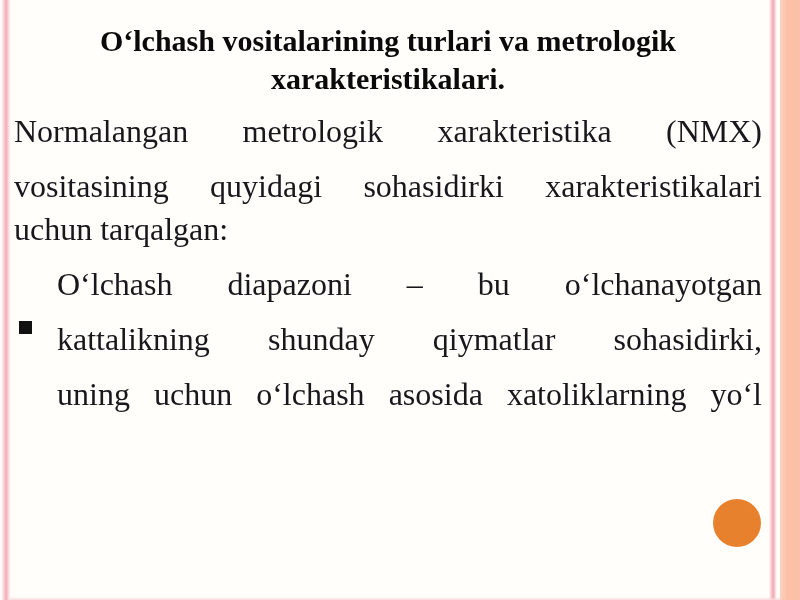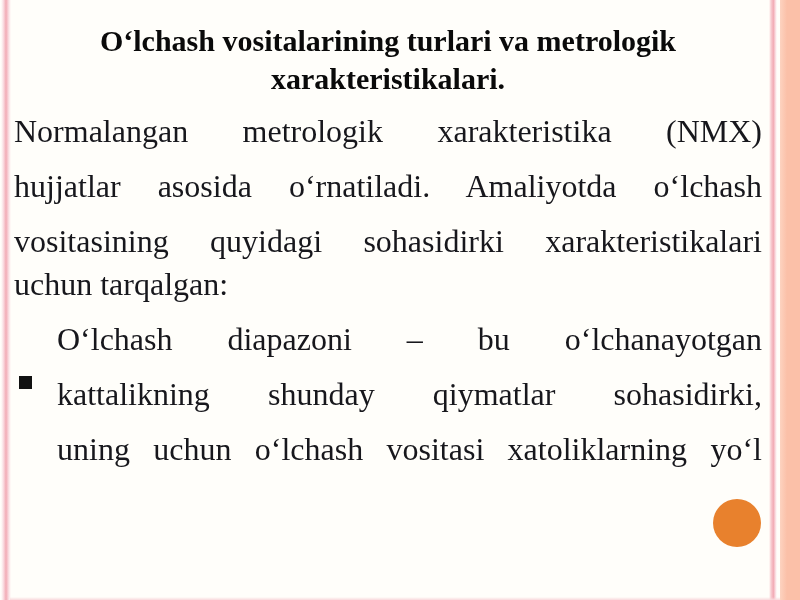--- a/index.html
+++ b/index.html
@@ -127,33 +127,32 @@
 
   <div class="content">
 
     <div class="title">
       <div>O‘lchash vositalarining turlari va metrologik</div>
       <div>xarakteristikalari.</div>
     </div>
 
     <div class="body-text">
       <div class="line-just">Normalangan metrologik xarakteristika (NMX)</div>
-      <div class="line-just">hujjatlar asosida o‘rnatiladi. Amaliyotda o‘lchash</div>
       <div class="line-just">vositasining quyidagi sohasidirki xarakteristikalari</div>
       <div class="line-left">uchun tarqalgan:</div>
     </div>
 
     <div class="body-text bullet-row">
       <div class="bullet-marker-cell">
         <span class="bullet-square"></span>
       </div>
       <div class="bullet-body">
         <div class="line-just">O‘lchash diapazoni – bu o‘lchanayotgan</div>
         <div class="line-just">kattalikning shunday qiymatlar sohasidirki,</div>
-        <div class="line-just">uning uchun o‘lchash vositasi xatoliklarning yo‘l</div>
+        <div class="line-just">uning uchun o‘lchash asosida xatoliklarning yo‘l</div>
       </div>
     </div>
 
 
   </div>
 
   <div class="orange-circle"></div>
 
 </div>
 

